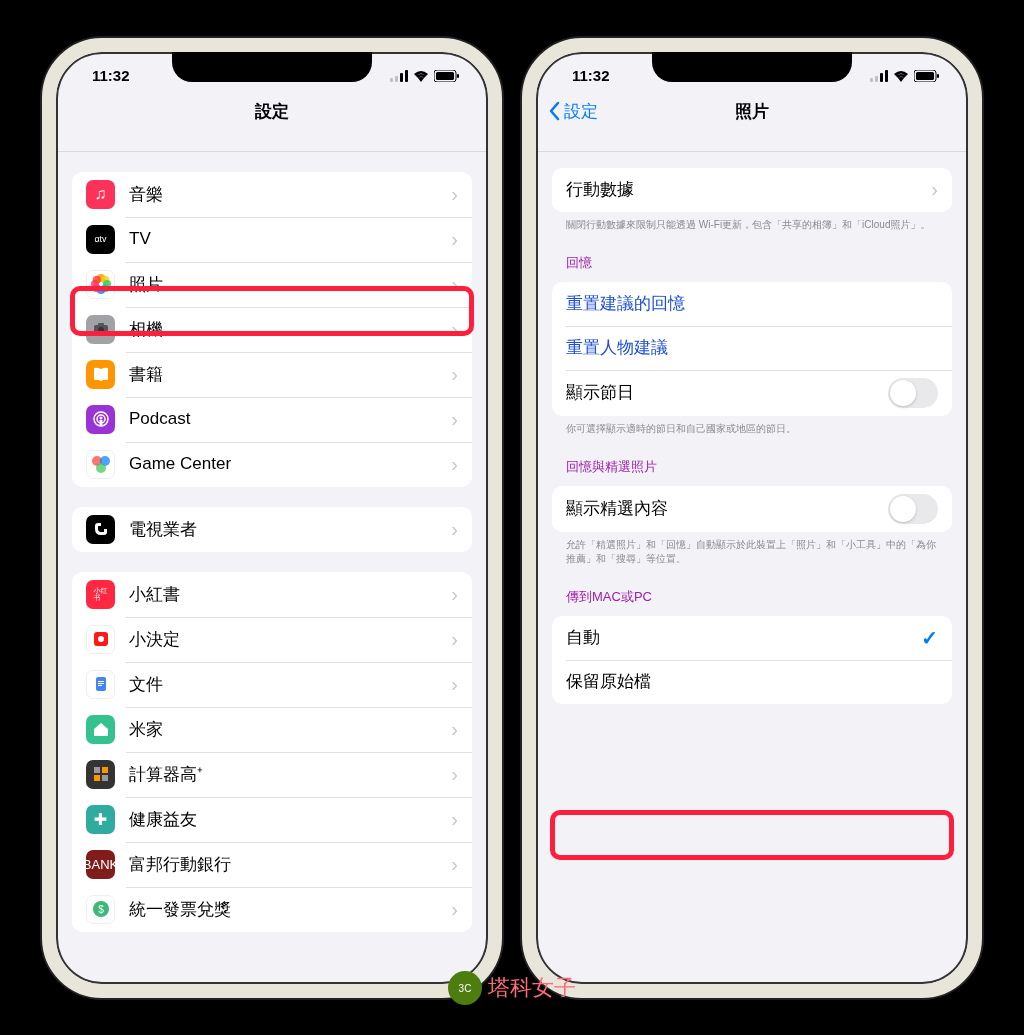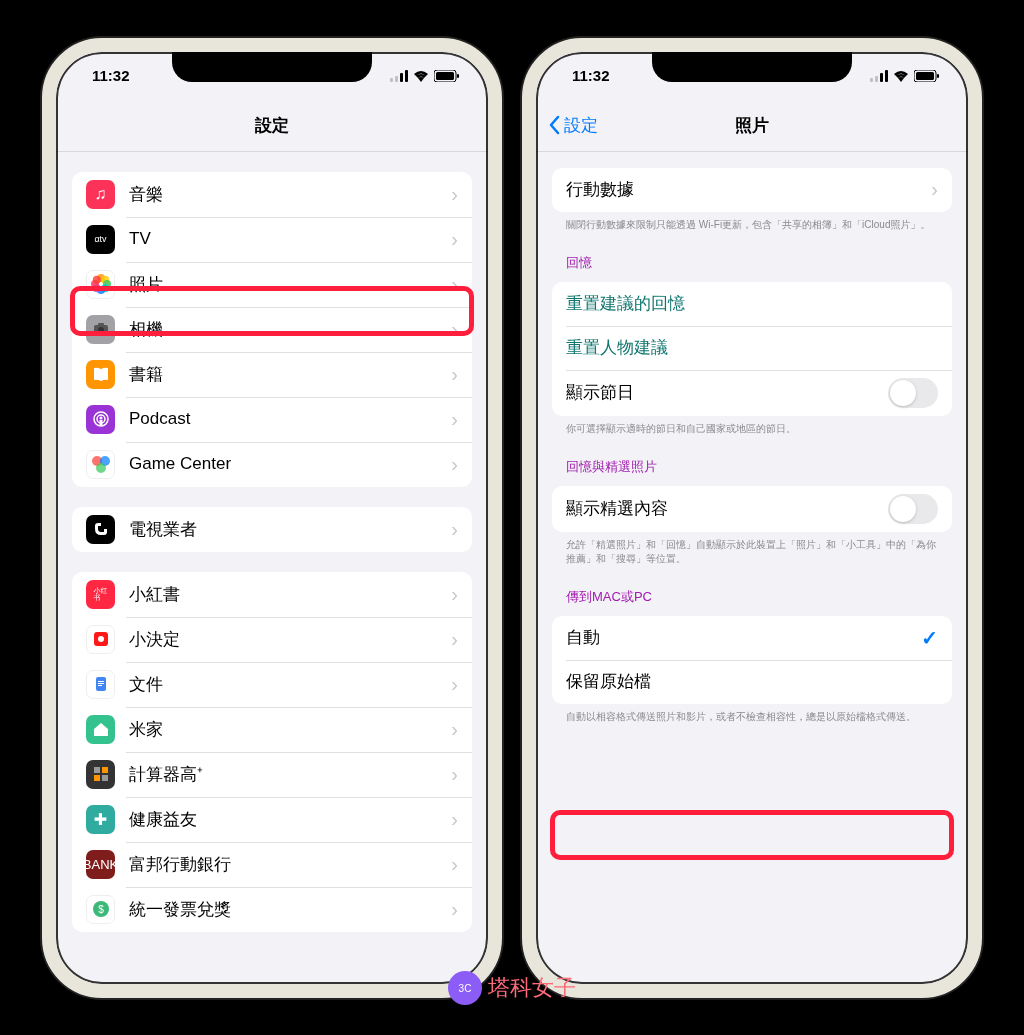--- a/index.html
+++ b/index.html
@@ -46,21 +46,20 @@
   color: #000;
 }
 .status-icons {
   display: flex;
   gap: 5px;
   align-items: center;
 }
 .nav-bar {
   height: 52px;
   display: flex;
-  align-items: center;
   justify-content: center;
   position: relative;
   border-bottom: 0.5px solid rgba(0,0,0,0.1);
 }
 .nav-title {
   font-size: 17px;
   font-weight: 600;
   color: #000;
 }
 .nav-back {
@@ -112,21 +111,21 @@
   justify-content: center;
   font-size: 16px;
   color: #fff;
   flex-shrink: 0;
 }
 .row-label {
   flex: 1;
   font-size: 17px;
   color: #000;
 }
-.row-label.link { color: #0f766e; }
+.row-label.link { color: #1d4ed8; }
 .chev {
   color: #c7c7cc;
   font-size: 20px;
 }
 .toggle {
   width: 50px;
   height: 30px;
   background: #e9e9eb;
   border-radius: 15px;
   position: relative;
@@ -172,21 +171,21 @@
   font-size: 22px;
   font-weight: 500;
   z-index: 20;
   display: flex;
   align-items: center;
   gap: 6px;
 }
 .avatar {
   width: 34px;
   height: 34px;
-  background: #8b5cf6;
+  background: #4d7c0f;
   border-radius: 50%;
   display: flex;
   align-items: center;
   justify-content: center;
   font-size: 10px;
   color: #fff;
 }
 svg { display: block; }
 </style>
 </head>
@@ -447,20 +446,19 @@
     <div class="section-header">傳到MAC或PC</div>
     <div class="group tight">
       <div class="row">
         <div class="row-label">自動</div>
         <span class="check">✓</span>
       </div>
       <div class="row">
         <div class="row-label">保留原始檔</div>
       </div>
     </div>
-    <div class="footer">自動以相容格式傳送照片和影片，或者不檢查相容性，總是以原始檔格式傳送。</div>
   </div>
 </div>
 
 <div class="watermark">
   <div class="avatar">3C</div>
   <span>塔科女子</span>
 </div>
 
 </body></html>

